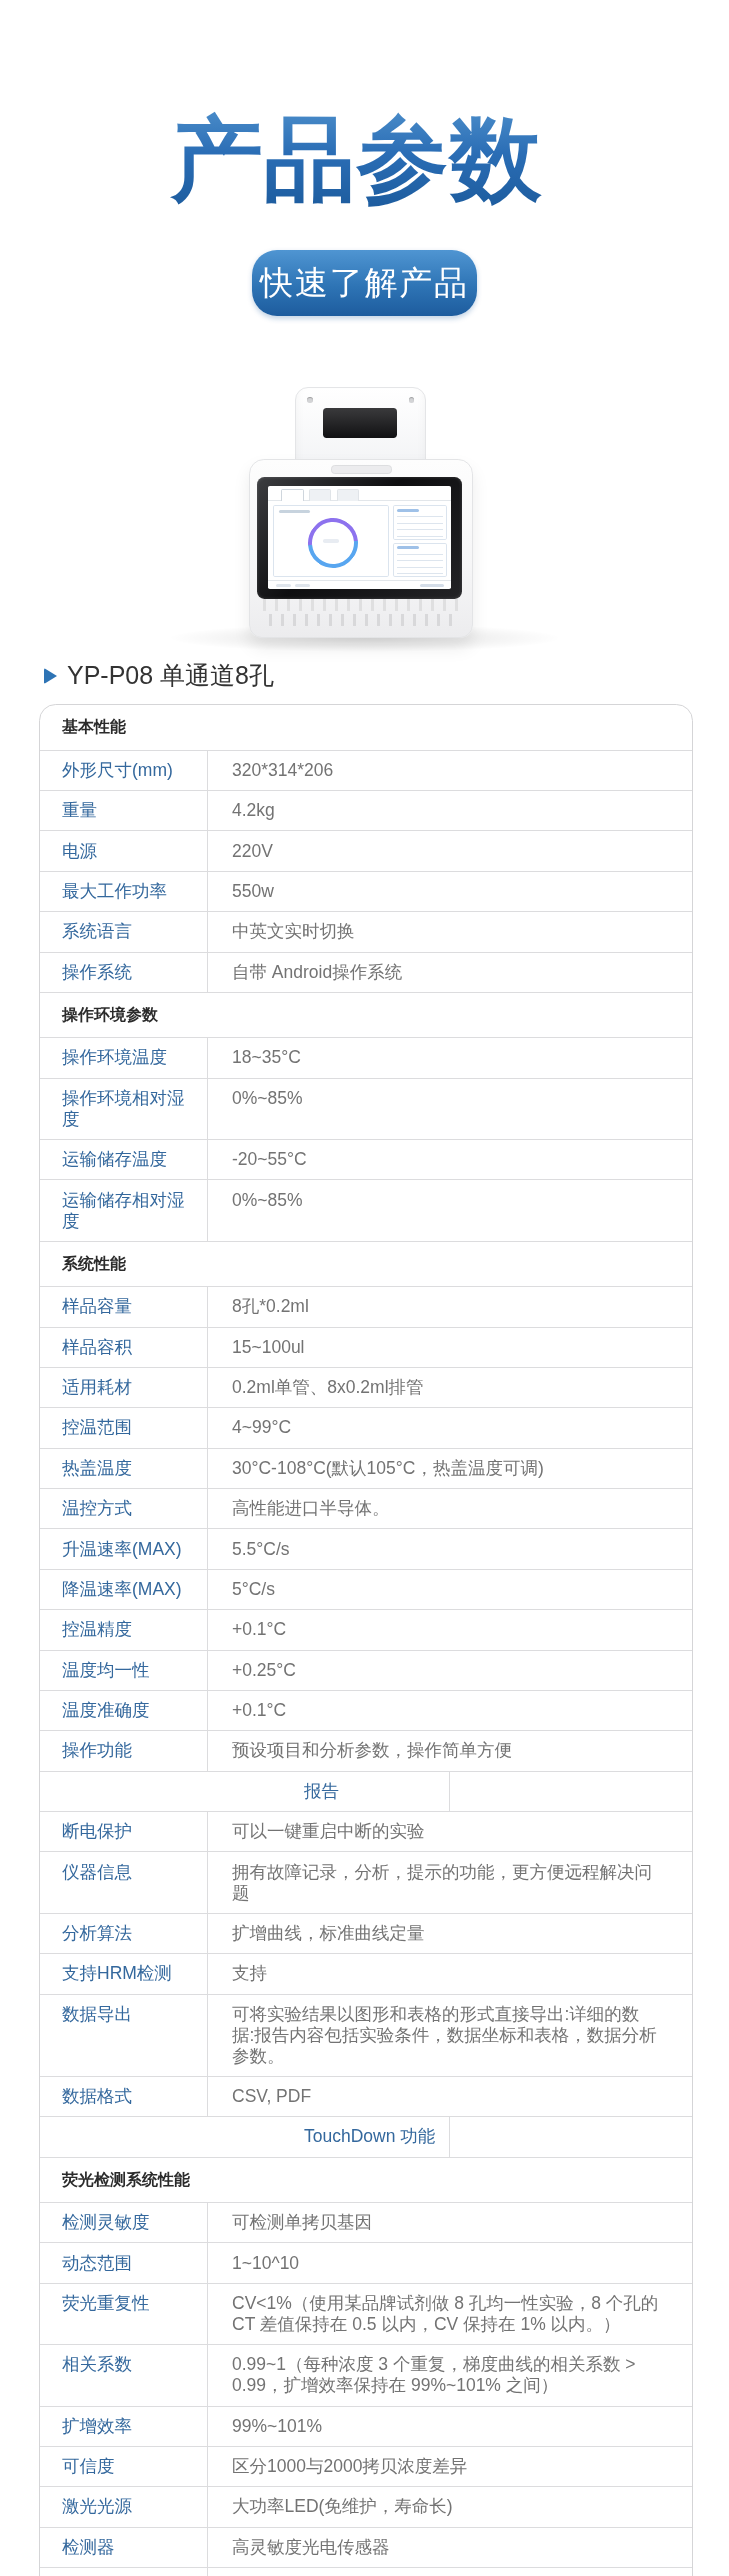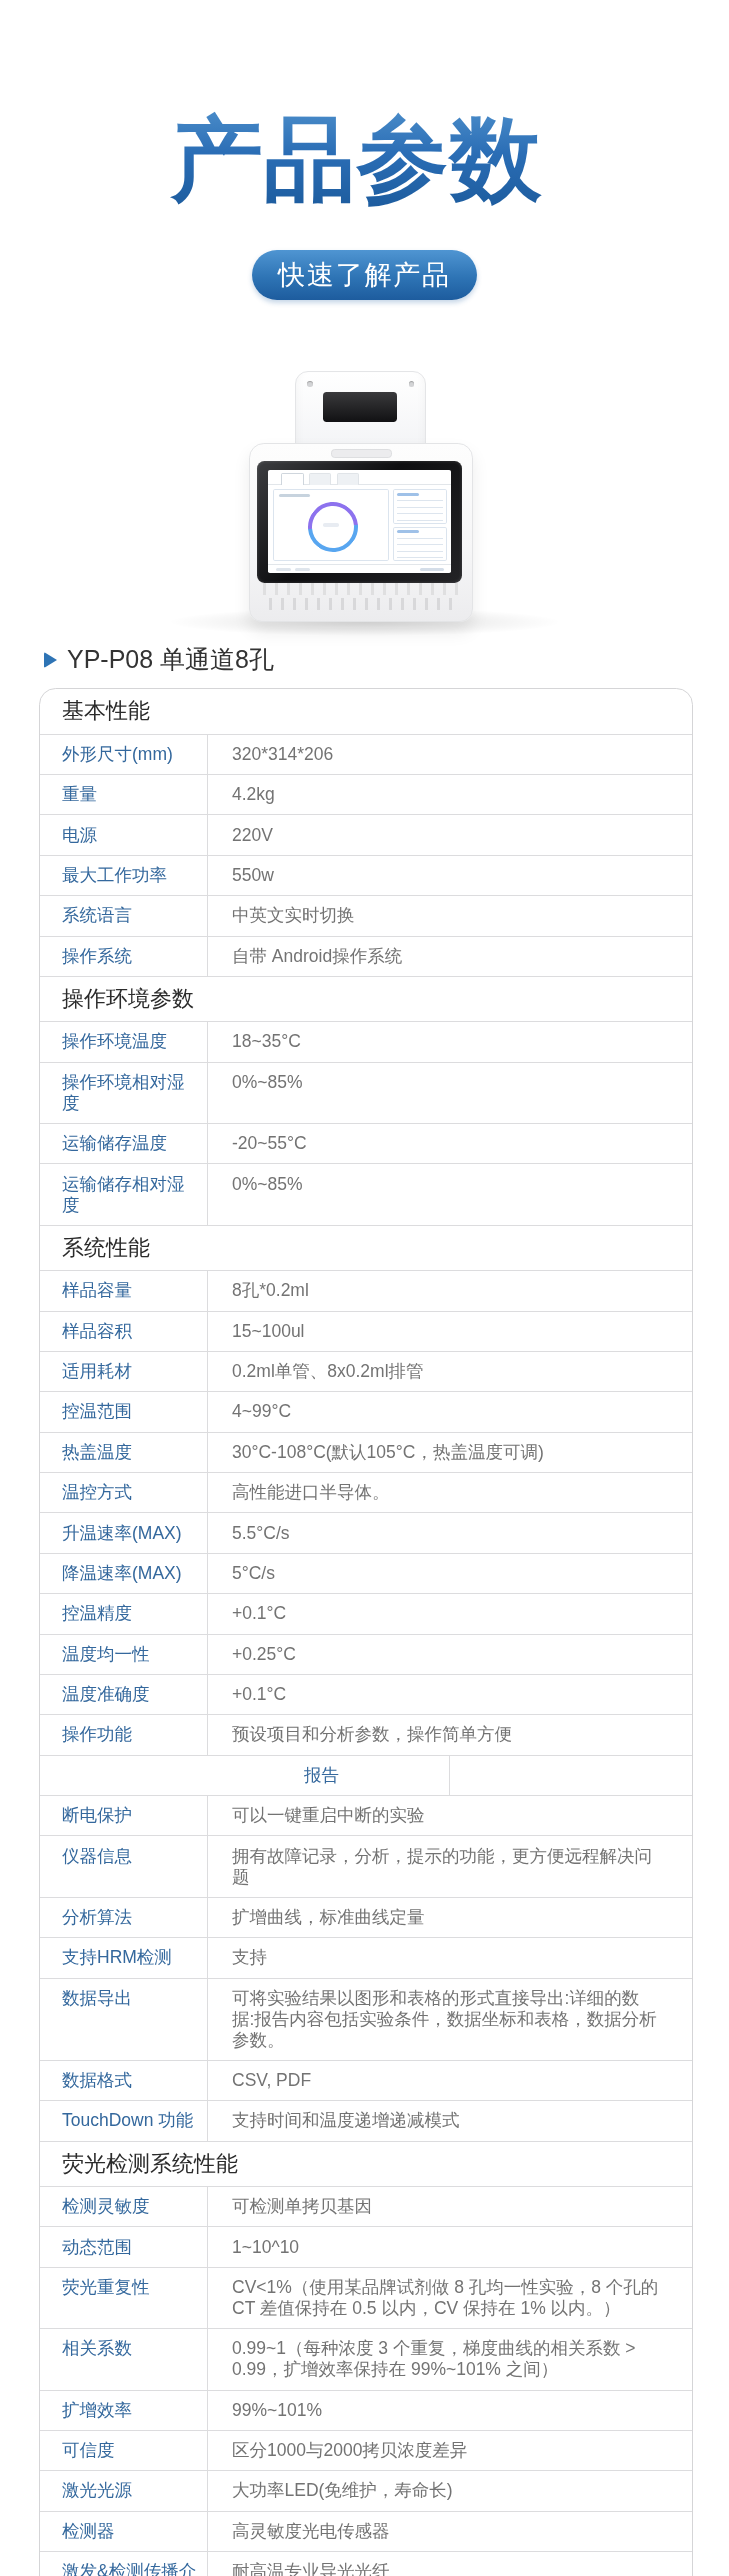--- a/index.html
+++ b/index.html
@@ -10,24 +10,24 @@
   }
   
   .title{
     margin:109px 16px 0 0;text-align:center;
     font-family:"DejaVu Serif",serif;font-weight:700;
     font-size:92px;line-height:100px;letter-spacing:0.9px;
     background:linear-gradient(180deg,#4a8cc9 0%,#2a6db5 45%,#1d5c9e 100%);
     -webkit-background-clip:text;background-clip:text;color:transparent;
   }
   .pill{
-    width:225px;height:50px;margin:41px auto 0 auto;border-radius:25px;
+    width:225px;height:66px;margin:41px auto 0 auto;border-radius:25px;
     background:linear-gradient(180deg,#4f95d2 0%,#2e74b5 55%,#1d5c9e 100%);
     display:flex;align-items:center;justify-content:center;
-    color:#ffffff;font-size:27px;font-weight:500;letter-spacing:1.8px;
+    color:#ffffff;font-size:33px;font-weight:500;letter-spacing:1.8px;
     box-shadow:0 2.8px 5.5px rgba(29,92,158,.25);
   }
   
   .device-stage{position:relative;margin-top:57px;height:277px;}
   .device-shadow{
     position:absolute;left:171px;top:251px;width:388px;height:28px;border-radius:50%;
     background:radial-gradient(ellipse at center,rgba(0,0,0,.13) 0%,rgba(0,0,0,.05) 45%,transparent 72%);
   }
   .lid{
     position:absolute;left:295px;top:14px;width:129px;height:97px;
@@ -92,21 +92,21 @@
     margin:8.3px 0 0 44px;height:35px;display:flex;align-items:center;gap:10px;
     font-size:25px;color:#333333;font-weight:400;
   }
   .tri{width:0;height:0;border-style:solid;border-width:8.3px 0 8.3px 13px;border-color:transparent transparent transparent #2e74b5;border-radius:1.8px;}
   
   .spec-table{
     width:652px;margin:11px auto 0 39px;
     border:0.9px solid #d5d5d7;border-radius:16.6px;overflow:hidden;background:#fff;
   }
   .section-row{
-    padding:9.2px 0 9.2px 22px;font-size:22px;line-height:26px;font-weight:400;color:#2b2b2b;
+    padding:9.2px 0 9.2px 22px;font-size:16px;line-height:26px;font-weight:700;color:#2b2b2b;
     border-top:0.9px solid #dcdcde;
   }
   .section-row:first-child{border-top:none;}
   .spec-row{display:flex;border-top:0.9px solid #dcdcde;justify-content:center;}
   .spec-row .cell-label{
     flex:0 0 168px;box-sizing:border-box;padding:9.2px 9.2px 9.2px 22px;
     font-size:17.5px;line-height:21px;color:#34689d;border-right:0.9px solid #dcdcde;
   }
   .spec-row .cell-value{
     flex:1;box-sizing:border-box;padding:9.2px 31px 9.2px 24px;
@@ -291,21 +291,20 @@
     <div class="spec-row">
       <div class="cell-label">数据导出</div>
       <div class="cell-value">可将实验结果以图形和表格的形式直接导出:详细的数据:报告内容包括实验条件，数据坐标和表格，数据分析参数。</div>
     </div>
     <div class="spec-row">
       <div class="cell-label">数据格式</div>
       <div class="cell-value">CSV, PDF</div>
     </div>
     <div class="spec-row">
       <div class="cell-label">TouchDown 功能</div>
-      <div class="cell-value">支持时间和温度递增递减模式</div>
     </div>
     <div class="section-row">荧光检测系统性能</div>
     <div class="spec-row">
       <div class="cell-label">检测灵敏度</div>
       <div class="cell-value">可检测单拷贝基因</div>
     </div>
     <div class="spec-row">
       <div class="cell-label">动态范围</div>
       <div class="cell-value">1~10^10</div>
     </div>

